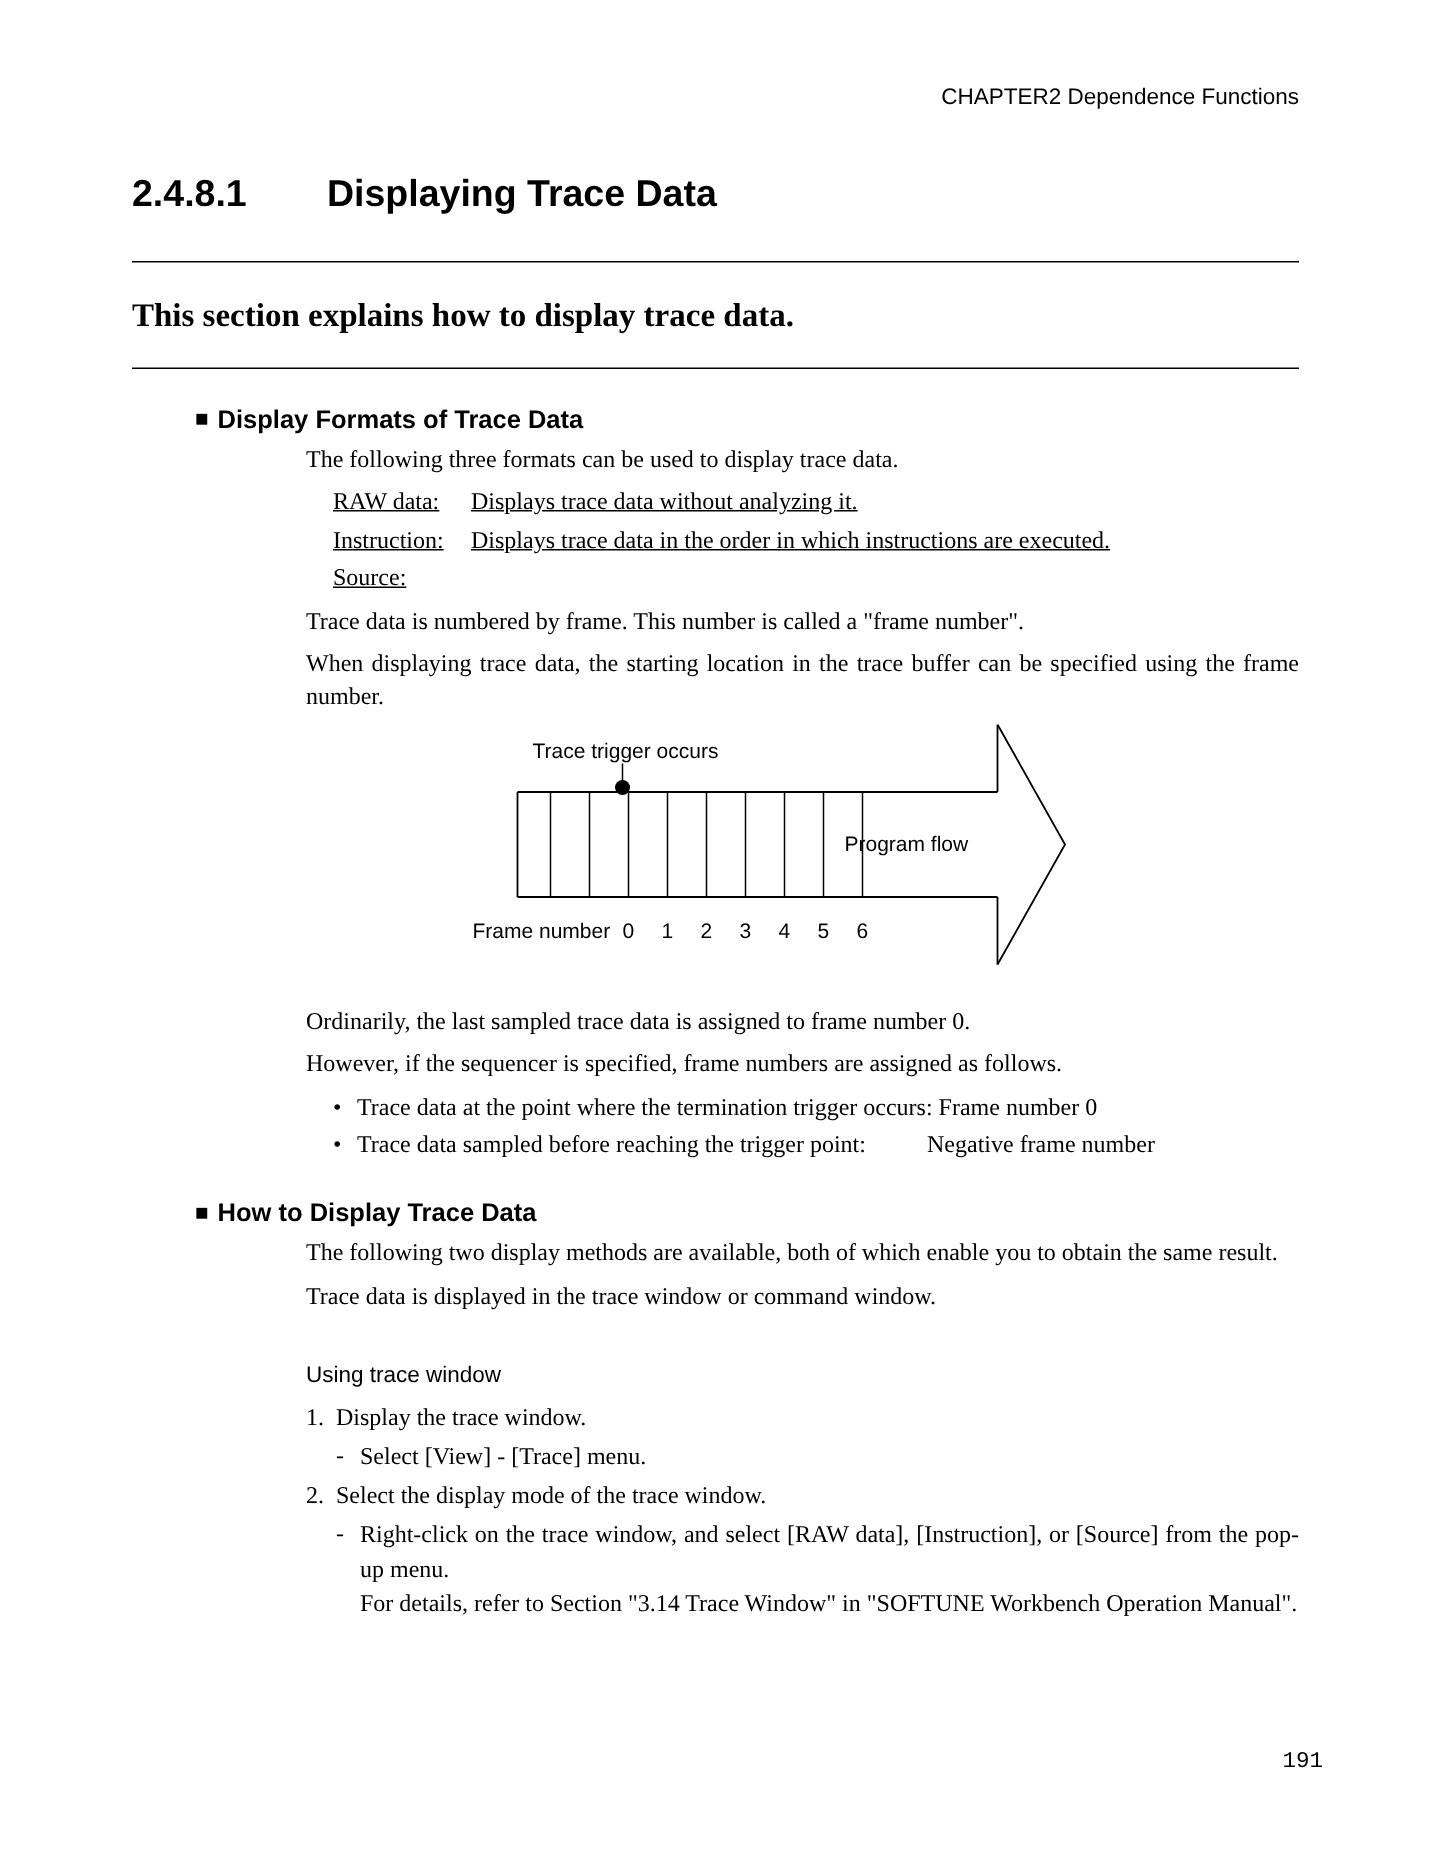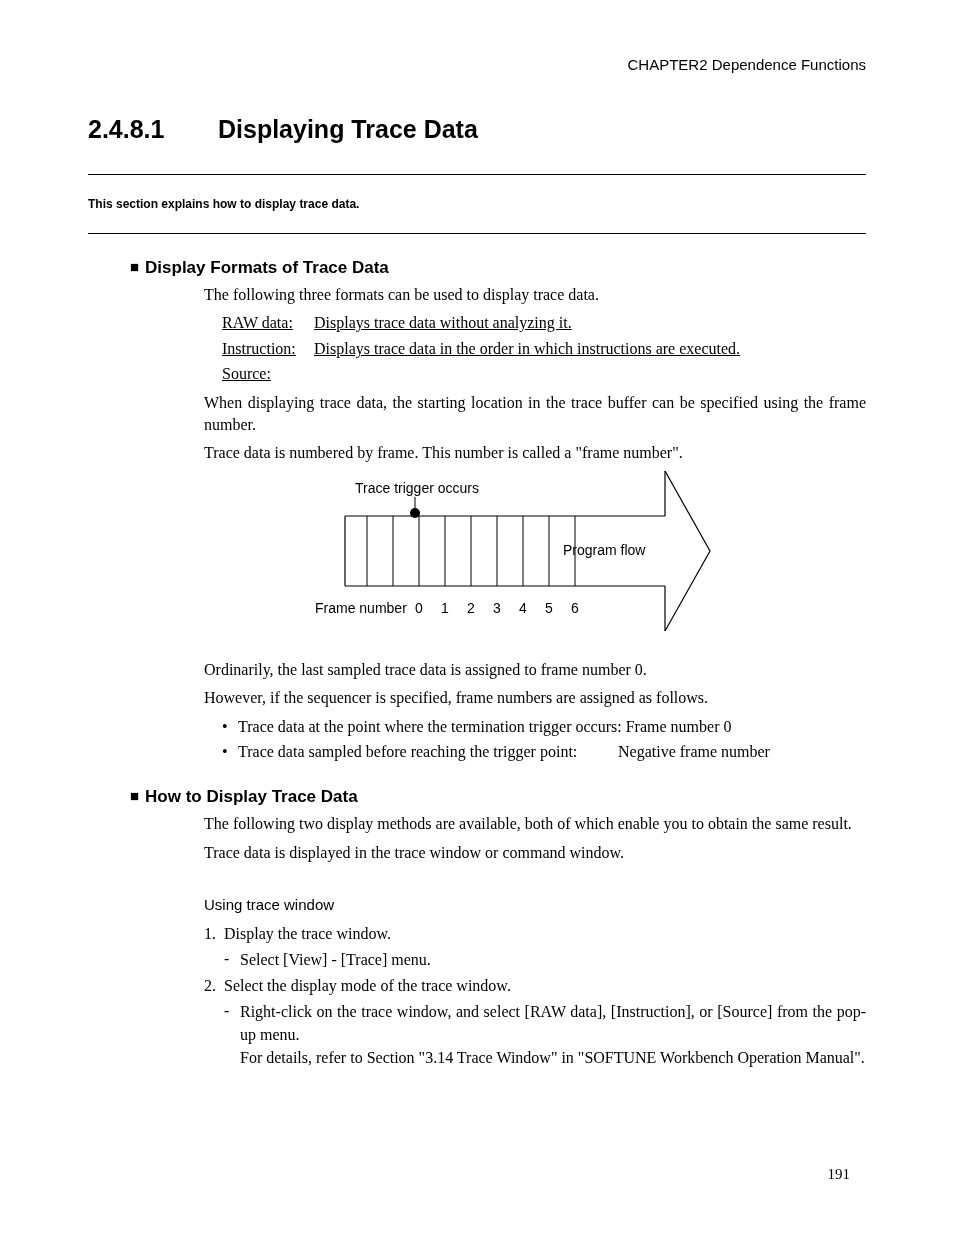--- a/index.html
+++ b/index.html
@@ -32,23 +32,23 @@
   .title-row .secnum {
     display: inline-block;
     width: 130px;
   }
   .hr {
     border: none;
     border-top: 1.5px solid #000;
     margin: 0;
   }
   .intro {
-    font-family: Liberation Sans, sans-serif;
-    font-weight: bold;
-    font-size: 12px;
+    font-family: Liberation Serif, serif;
+    font-weight: bold;
+    font-size: 22px;
     margin: 22px 0 22px 0;
   }
   .sec-heading {
     font-family: Arial, Helvetica, sans-serif;
     font-weight: bold;
     font-size: 17px;
     margin-top: 24px;
     margin-bottom: 6px;
     margin-left: 42px;
   }
@@ -144,22 +144,22 @@
     flex: none;
   }
   .dash-body {
     flex: 1;
     text-align: justify;
     line-height: 1.45;
   }
   .page-number {
     position: absolute;
     bottom: 52px;
-    right: 104px;
-    font-family: Liberation Serif, serif;
+    right: 72px;
+    font-family: Liberation Mono, monospace;
     font-size: 15px;
   }
 </style>
 </head>
 <body>
 
 <div class="page">
 
   <div class="chapter-header">CHAPTER2  Dependence Functions</div>
 
@@ -185,22 +185,22 @@
           <div class="def-label">Instruction:</div>
           <div>Displays trace data in the order in which instructions are executed.</div>
         </div>
         <div class="def-row">
           <div class="def-label">Source:</div>
         </div>
       </div>
   </div>
 
   <div class="body-block">
+    <div class="para">Trace data is numbered by frame. This number is called a "frame number".</div>
     <div class="para justify">When displaying trace data, the starting location in the trace buffer can be specified using the frame number.</div>
-    <div class="para">Trace data is numbered by frame. This number is called a "frame number".</div>
 
     <div class="figure-wrap">
       <svg width="440" height="170">
 
         <text x="40" y="22" class="svg-label">Trace trigger occurs</text>
 
         <line x1="100" y1="26" x2="100" y2="40" stroke="#000" stroke-width="1"></line>
 
         <circle cx="100" cy="42" r="5" fill="#000"></circle>
 

